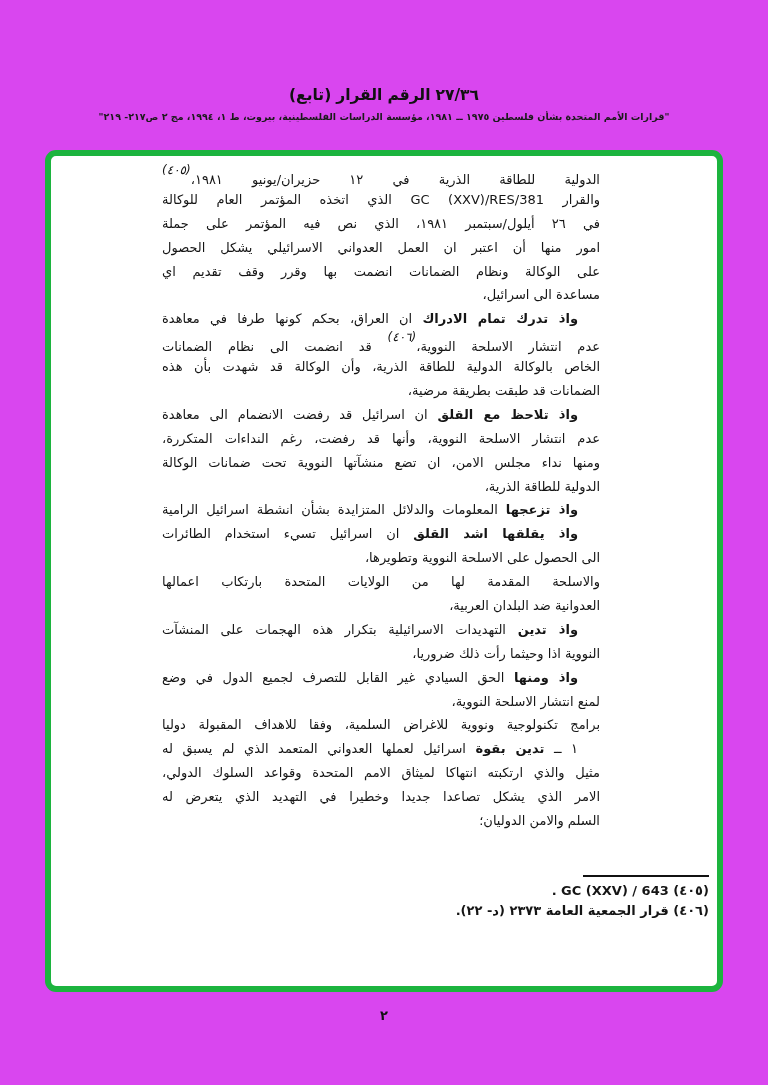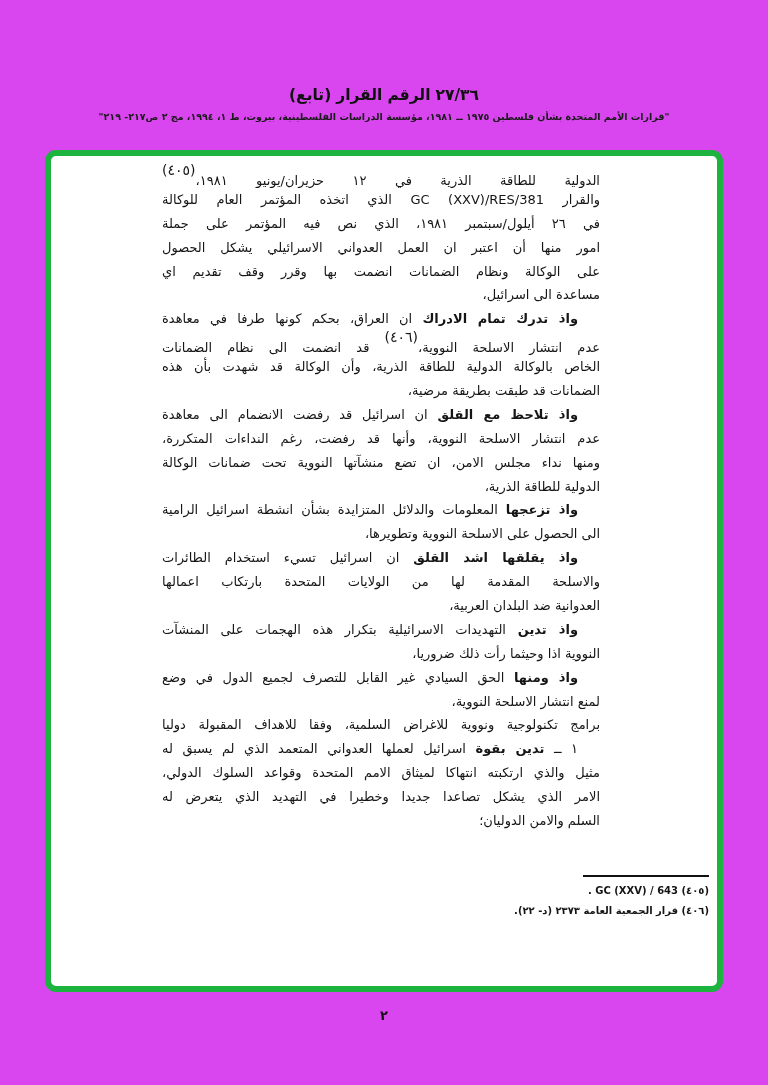--- a/index.html
+++ b/index.html
@@ -14,25 +14,25 @@
   
   .frame{position:absolute;left:45px;top:150px;width:678px;height:842px;box-sizing:border-box;
          border:6px solid #1cb43e;border-radius:11px;background:#ffffff;}
   
   .bodycol{position:absolute;top:8px;right:117px;width:438px;}
   .bline{direction:rtl;text-align:justify;text-align-last:justify;height:23.9px;line-height:23.9px;
          font-size:13px;overflow:hidden;white-space:nowrap;}
   .bline.lastline{text-align-last:right;}
   .bline.indent{padding-right:22px;}
   .bline b{font-weight:bold;}
-  .bline sup{font-size:14px;position:relative;top:-5px;letter-spacing:0.5px;}
+  .bline sup{font-size:12px;position:relative;top:-5px;letter-spacing:0.5px;font-style:italic;}
   
   .fnsep{position:absolute;top:719px;right:8px;width:126px;border-top:2px solid #111;}
   .fnblock{position:absolute;top:725px;right:8px;width:420px;text-align:right;direction:rtl;}
-  .fnline{font-size:10px;font-weight:bold;line-height:20px;white-space:nowrap;direction:rtl;}
+  .fnline{font-size:13px;font-weight:bold;line-height:20px;white-space:nowrap;direction:rtl;}
   
   .pagenum{position:absolute;top:1008px;left:0;width:768px;text-align:center;
            font-size:13px;font-weight:bold;color:#111;}
 </style>
 </head>
 <body>
 
 <div class="page" style="background: #d946ef;">
 
   <div class="title">
@@ -54,22 +54,22 @@
         <div class="bline lastline" dir="rtl"><span>مساعدة الى اسرائيل،</span></div>
         <div class="bline indent" dir="rtl"><b>واذ تدرك تمام الادراك</b><span> ان العراق، بحكم كونها طرفا في معاهدة</span></div>
         <div class="bline" dir="rtl"><span>عدم انتشار الاسلحة النووية،</span><sup>(٤٠٦)</sup><span> قد انضمت الى نظام الضمانات</span></div>
         <div class="bline" dir="rtl"><span>الخاص بالوكالة الدولية للطاقة الذرية، وأن الوكالة قد شهدت بأن هذه</span></div>
         <div class="bline lastline" dir="rtl"><span>الضمانات قد طبقت بطريقة مرضية،</span></div>
         <div class="bline indent" dir="rtl"><b>واذ تلاحظ مع القلق</b><span> ان اسرائيل قد رفضت الانضمام الى معاهدة</span></div>
         <div class="bline" dir="rtl"><span>عدم انتشار الاسلحة النووية، وأنها قد رفضت، رغم النداءات المتكررة،</span></div>
         <div class="bline" dir="rtl"><span>ومنها نداء مجلس الامن، ان تضع منشآتها النووية تحت ضمانات الوكالة</span></div>
         <div class="bline lastline" dir="rtl"><span>الدولية للطاقة الذرية،</span></div>
         <div class="bline indent" dir="rtl"><b>واذ تزعجها</b><span> المعلومات والدلائل المتزايدة بشأن انشطة اسرائيل الرامية</span></div>
+        <div class="bline indent" dir="rtl"><b>واذ يقلقها اشد القلق</b><span> ان اسرائيل تسيء استخدام الطائرات</span></div>
         <div class="bline lastline" dir="rtl"><span>الى الحصول على الاسلحة النووية وتطويرها،</span></div>
-        <div class="bline indent" dir="rtl"><b>واذ يقلقها اشد القلق</b><span> ان اسرائيل تسيء استخدام الطائرات</span></div>
         <div class="bline" dir="rtl"><span>والاسلحة المقدمة لها من الولايات المتحدة بارتكاب اعمالها</span></div>
         <div class="bline lastline" dir="rtl"><span>العدوانية ضد البلدان العربية،</span></div>
         <div class="bline indent" dir="rtl"><b>واذ تدين</b><span> التهديدات الاسرائيلية بتكرار هذه الهجمات على المنشآت</span></div>
         <div class="bline lastline" dir="rtl"><span>النووية اذا وحيثما رأت ذلك ضروريا،</span></div>
         <div class="bline indent" dir="rtl"><b>واذ ومنها</b><span> الحق السيادي غير القابل للتصرف لجميع الدول في وضع</span></div>
         <div class="bline lastline" dir="rtl"><span>لمنع انتشار الاسلحة النووية،</span></div>
         <div class="bline" dir="rtl"><span>برامج تكنولوجية ونووية للاغراض السلمية، وفقا للاهداف المقبولة دوليا</span></div>
         <div class="bline indent" dir="rtl"><span>١ ــ </span><b>تدين بقوة</b><span> اسرائيل لعملها العدواني المتعمد الذي لم يسبق له</span></div>
         <div class="bline" dir="rtl"><span>مثيل والذي ارتكبته انتهاكا لميثاق الامم المتحدة وقواعد السلوك الدولي،</span></div>
         <div class="bline" dir="rtl"><span>الامر الذي يشكل تصاعدا جديدا وخطيرا في التهديد الذي يتعرض له</span></div>

